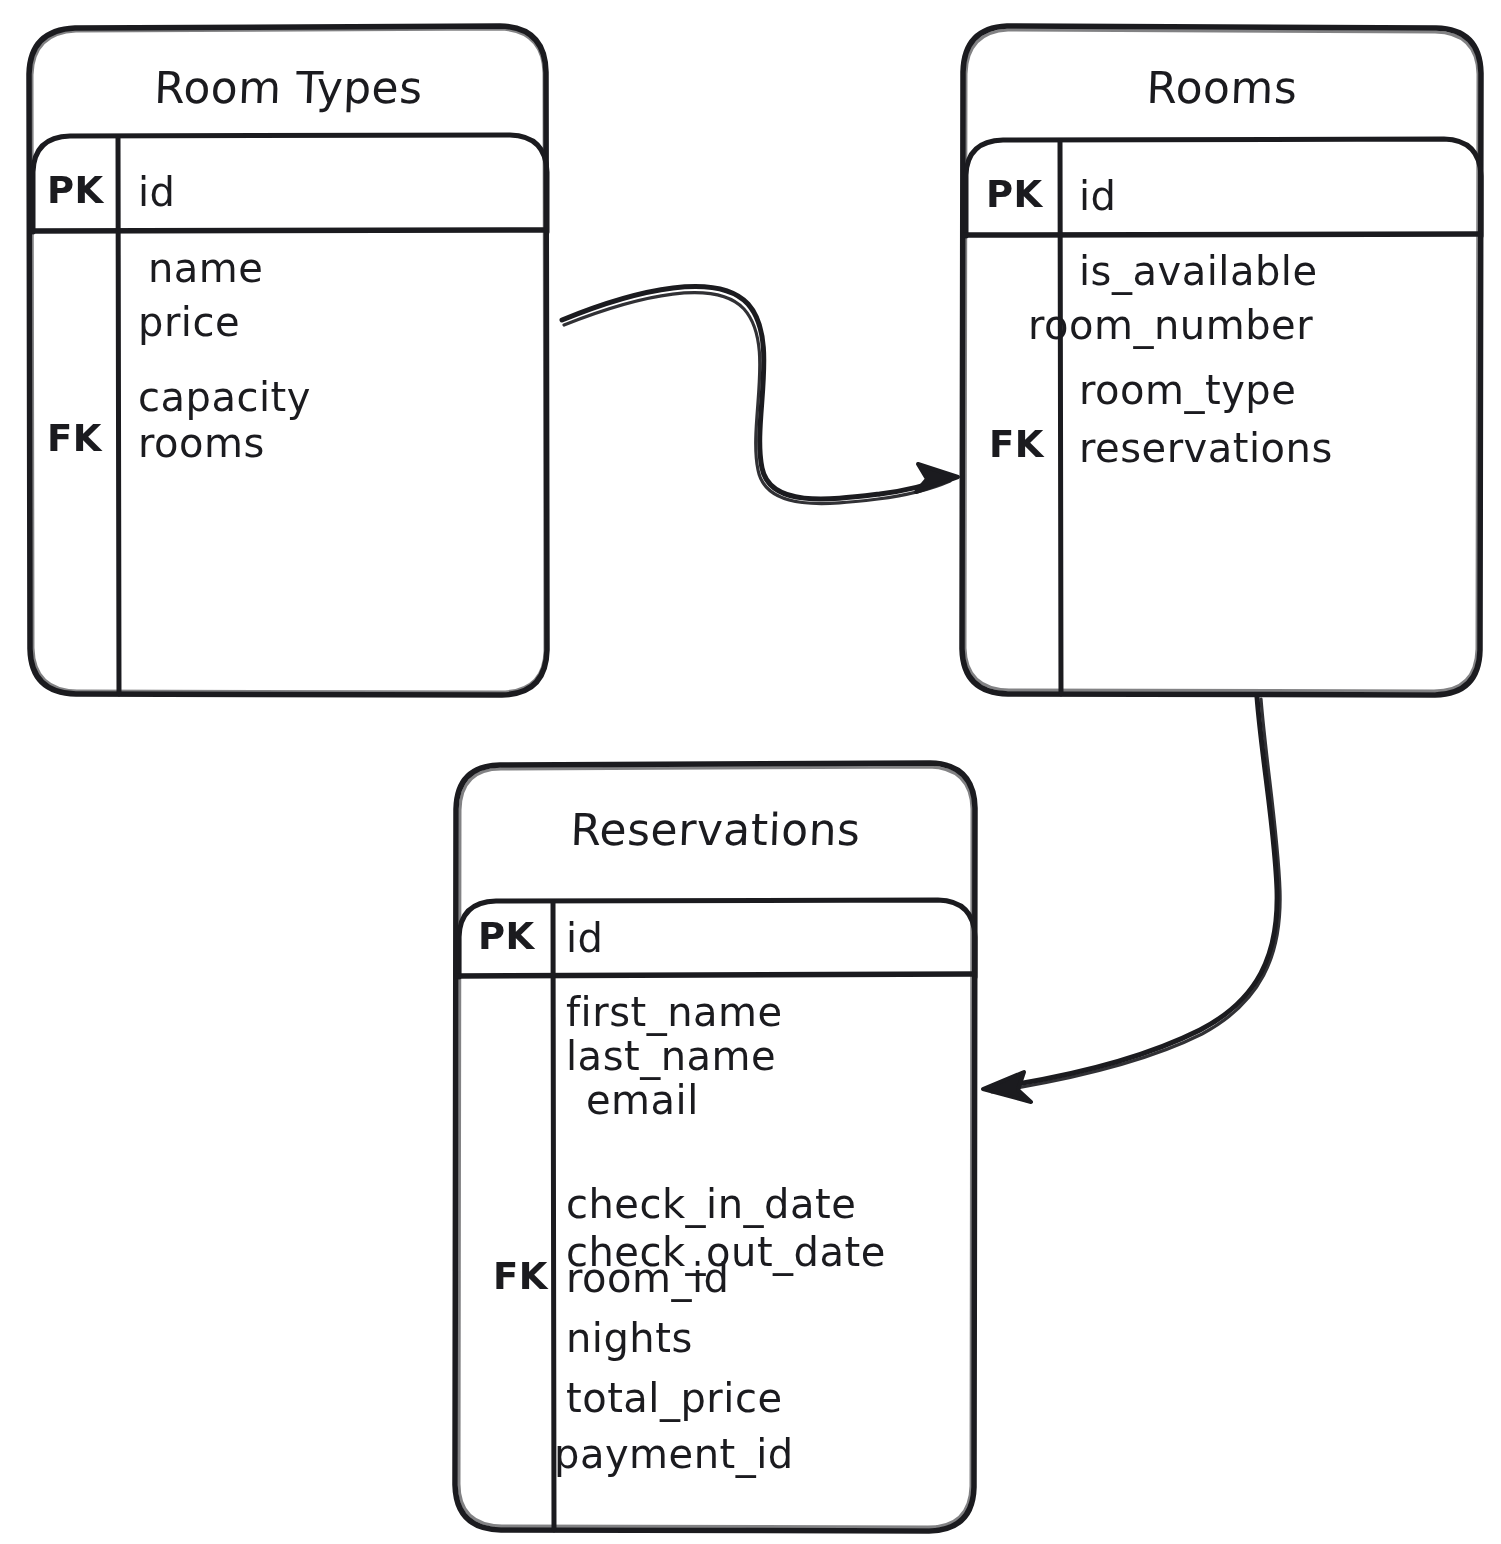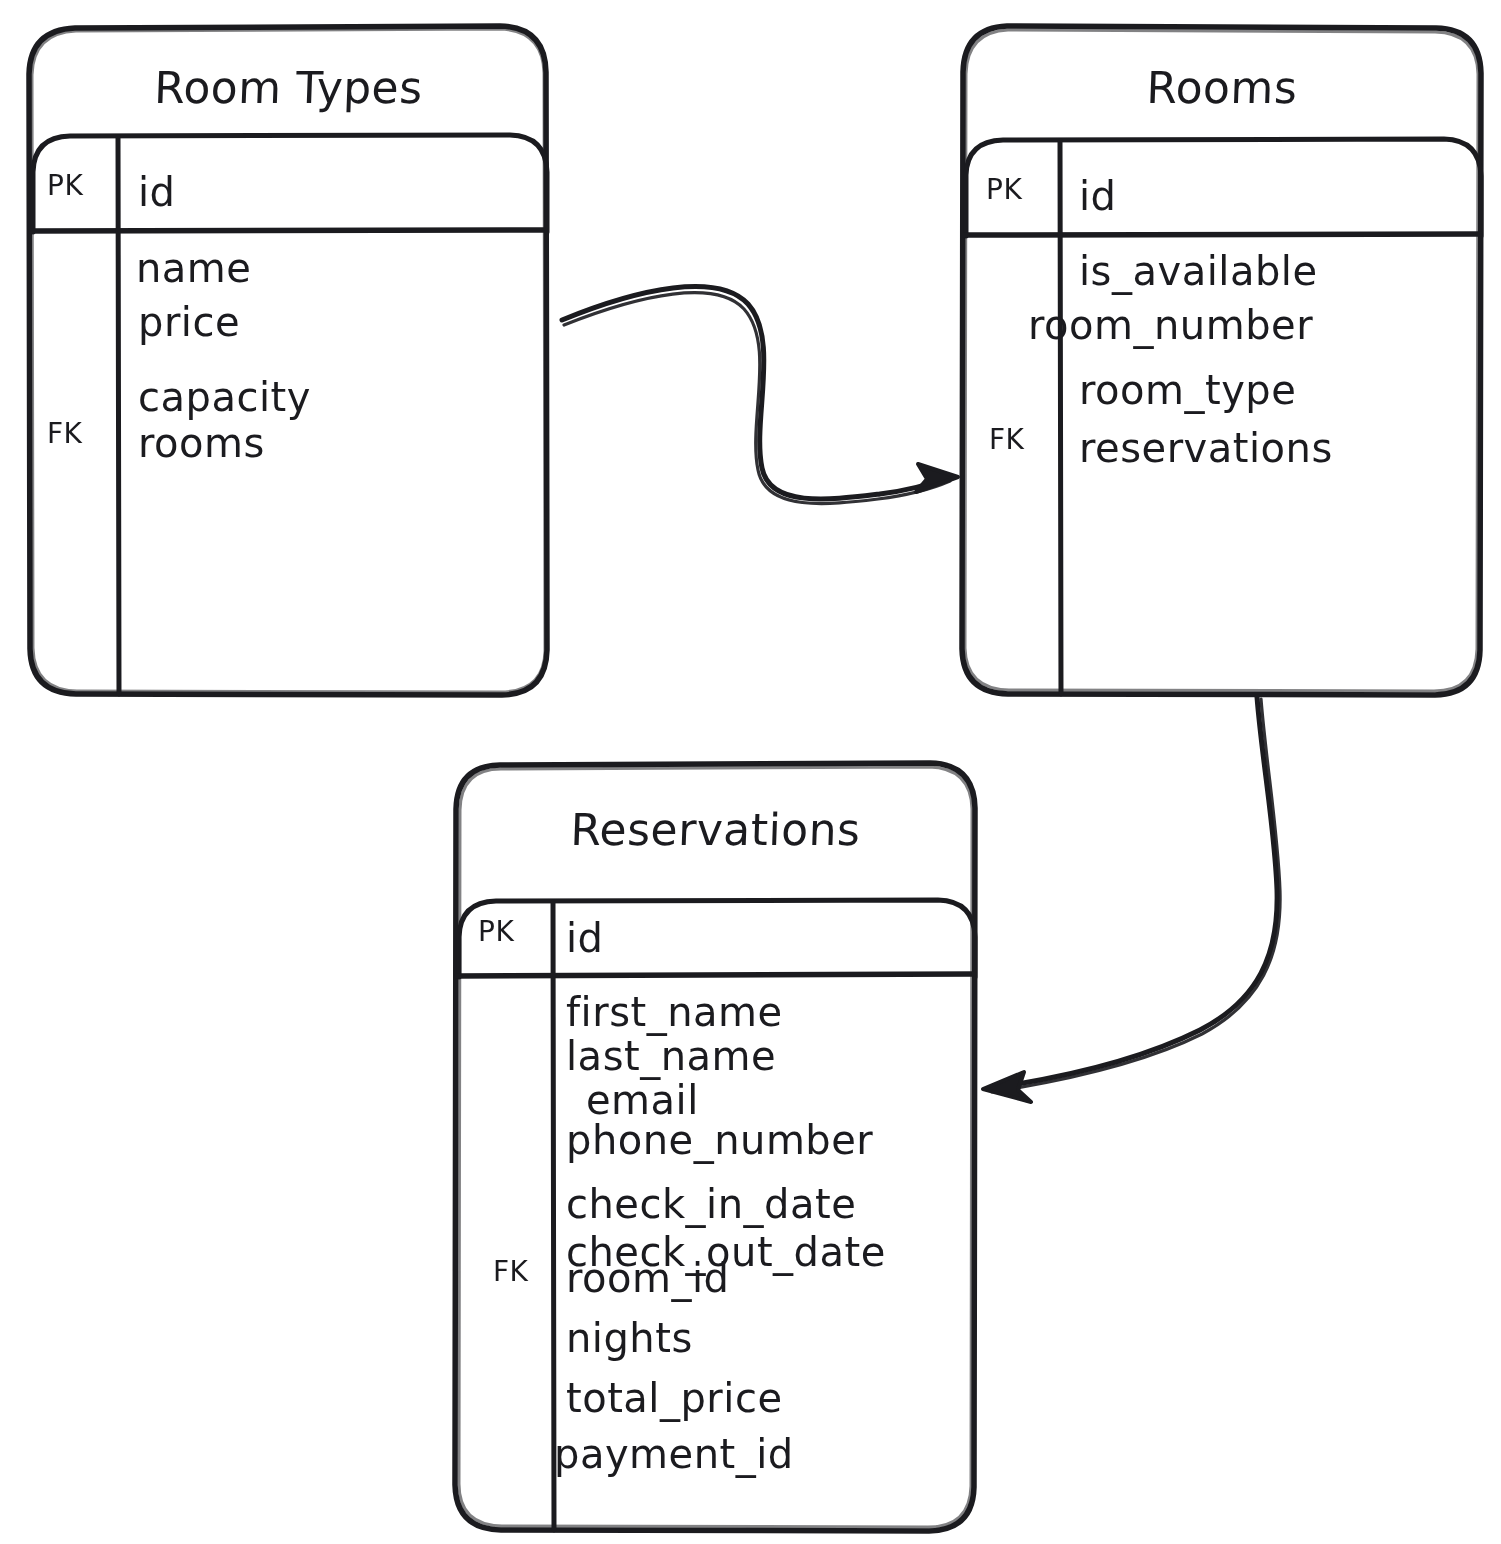--- a/index.html
+++ b/index.html
@@ -37,22 +37,22 @@
     font-size: 44px;
     font-weight: 400;
     text-align: center;
     transform: skewX(-2deg);
   }
   .field-label {
     font-size: 40px;
     font-weight: 400;
   }
   .key-label {
-    font-size: 28px;
-    font-weight: 400;
+    font-size: 37px;
+    font-weight: 700;
   }
 </style>
 </head>
 <body>
 
 <div id="canvas">
 
   <svg id="sketch" viewBox="0 0 1501 1544" xmlns="http://www.w3.org/2000/svg">
 
     <g>
@@ -98,21 +98,21 @@
     </g>
   </svg>
 
   <div class="txt entity-title" style="left:30px; top:66px; width:517px;">Room Types</div>
 
   <div class="txt key-label" style="left:47px; top:172px;">PK</div>
   <div class="txt field-label" style="left:138px; top:172px;">id</div>
 
   <div class="txt key-label" style="left:47px; top:420px;">FK</div>
 
-  <div class="txt field-label" style="left:136px; top:248px;text-align:center;">name</div>
+  <div class="txt field-label" style="left:148px; top:248px;text-align:center;">name</div>
   <div class="txt field-label" style="left:138px; top:302px;">price</div>
   <div class="txt field-label" style="left:138px; top:377px;">capacity</div>
   <div class="txt field-label" style="left:138px; top:423px;">rooms</div>
 
   <div class="txt entity-title" style="left:963px; top:66px; width:518px;">Rooms</div>
 
   <div class="txt key-label" style="left:986px; top:176px;">PK</div>
   <div class="txt field-label" style="left:1079px; top:176px;">id</div>
 
   <div class="txt key-label" style="left:989px; top:426px;">FK</div>
@@ -125,21 +125,20 @@
   <div class="txt entity-title" style="left:456px; top:808px; width:519px;">Reservations</div>
 
   <div class="txt key-label" style="left:478px; top:918px;">PK</div>
   <div class="txt field-label" style="left:566px; top:918px;">id</div>
 
   <div class="txt key-label" style="left:493px; top:1258px;">FK</div>
 
   <div class="txt field-label" style="left:566px; top:992px;">first_name</div>
   <div class="txt field-label" style="left:566px; top:1036px;">last_name</div>
   <div class="txt field-label" style="left:566px; top:1080px;margin-left:20px;">email</div>
-  <div class="txt field-label" style="left:566px; top:1120px;">phone_number</div>
   <div class="txt field-label" style="left:566px; top:1232px;">check_out_date</div>
   <div class="txt field-label" style="left:566px; top:1184px;">check_in_date</div>
   <div class="txt field-label" style="left:566px; top:1258px;">room_id</div>
   <div class="txt field-label" style="left:566px; top:1318px;">nights</div>
   <div class="txt field-label" style="left:566px; top:1378px;">total_price</div>
   <div class="txt field-label" style="left:554px; top:1434px;">payment_id</div>
 
 </div>
 
 </body></html>

